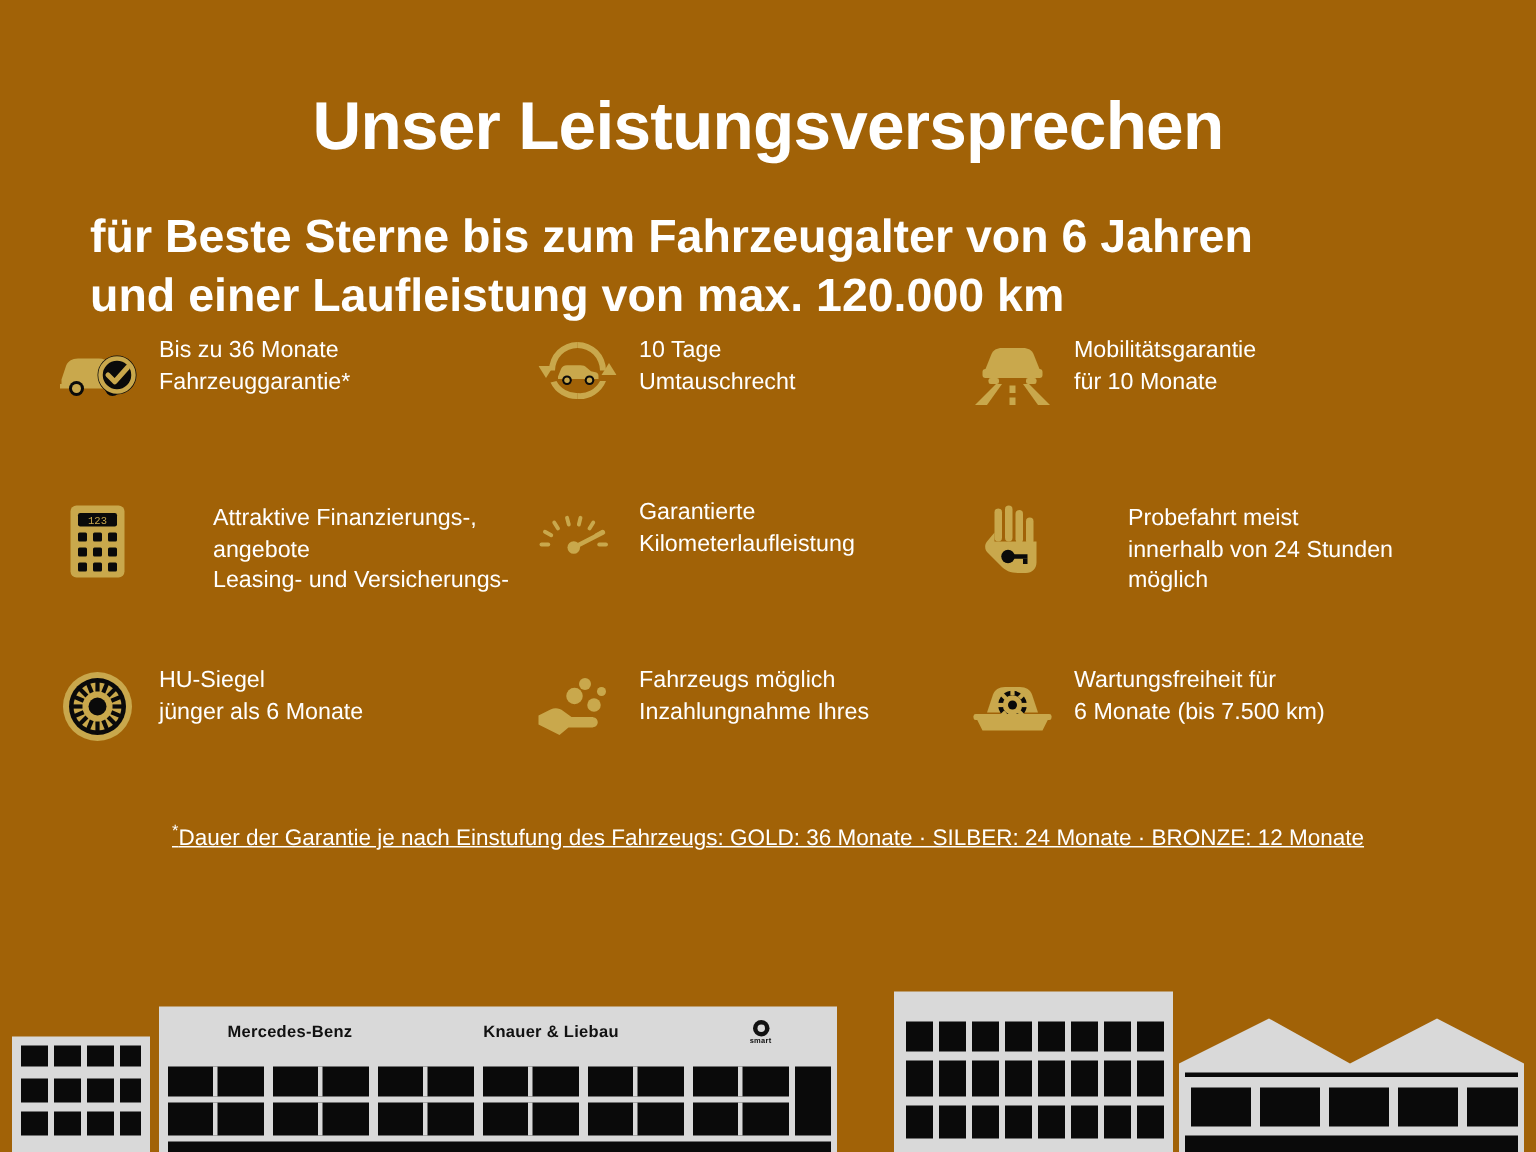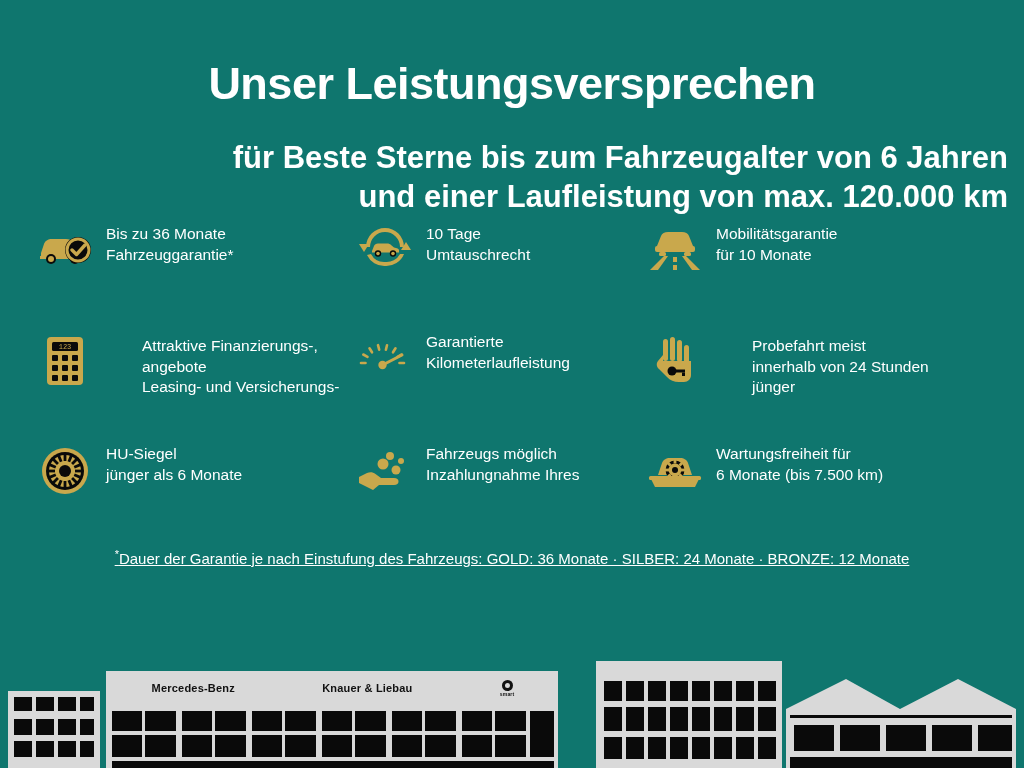--- a/index.html
+++ b/index.html
@@ -11,40 +11,40 @@
     width: 1024px;
     height: 768px;
     overflow: hidden;
     font-family: "Liberation Sans", sans-serif;
     color: #ffffff;
     position: relative;
   }
   .page {
     position: absolute;
     inset: 0;
-    background: #0f766e;
+    background: #a16207;
   }
 
   
   .headline {
     text-align: center;
     font-size: 45px;
     font-weight: bold;
     letter-spacing: -0.5px;
     padding-top: 30px;
     line-height: 1.05;
     color: #ffffff;
   }
   .subline {
-    text-align: right;
+    text-align: left;
     font-size: 31px;
     font-weight: bold;
     line-height: 1.28;
     margin-top: 14px;
-    padding: 0 16px;
+    padding: 0 60px;
     color: #ffffff;
   }
 
   
   .grid {
     position: absolute;
     top: 222px;
     left: 36px;
     width: 940px;
     display: grid;
@@ -271,21 +271,21 @@
           <rect x="31" y="10" width="5" height="18" rx="2.5" fill="#c9a84c"></rect>
           <path d="M10 20 L5 26 C3 28.5 3.5 32 6 34 L14 42 C17 45.5 21 47 26 47 L31 47 C35 47 38 44 38 40 L38 26 L10 26 Z" fill="#c9a84c"></path>
           <circle cx="19" cy="36" r="4.5" fill="#0a0a0a"></circle>
           <rect x="21" y="34.5" width="11" height="3" fill="#0a0a0a"></rect>
           <rect x="29" y="37.5" width="3" height="3.5" fill="#0a0a0a"></rect>
         </svg>
       </div>
       <div class="txt">
         <div>Probefahrt meist</div>
         <div>innerhalb von 24 Stunden</div>
-        <div>jünger</div>
+        <div>möglich</div>
       </div>
     </div>
 
     <div class="feature r3">
       <div class="ico">
         <svg width="52" height="52" viewBox="0 0 52 52">
           <g fill="#c9a84c">
             <circle cx="26" cy="26" r="23"></circle>
           </g>
           <g fill="#0a0a0a">

